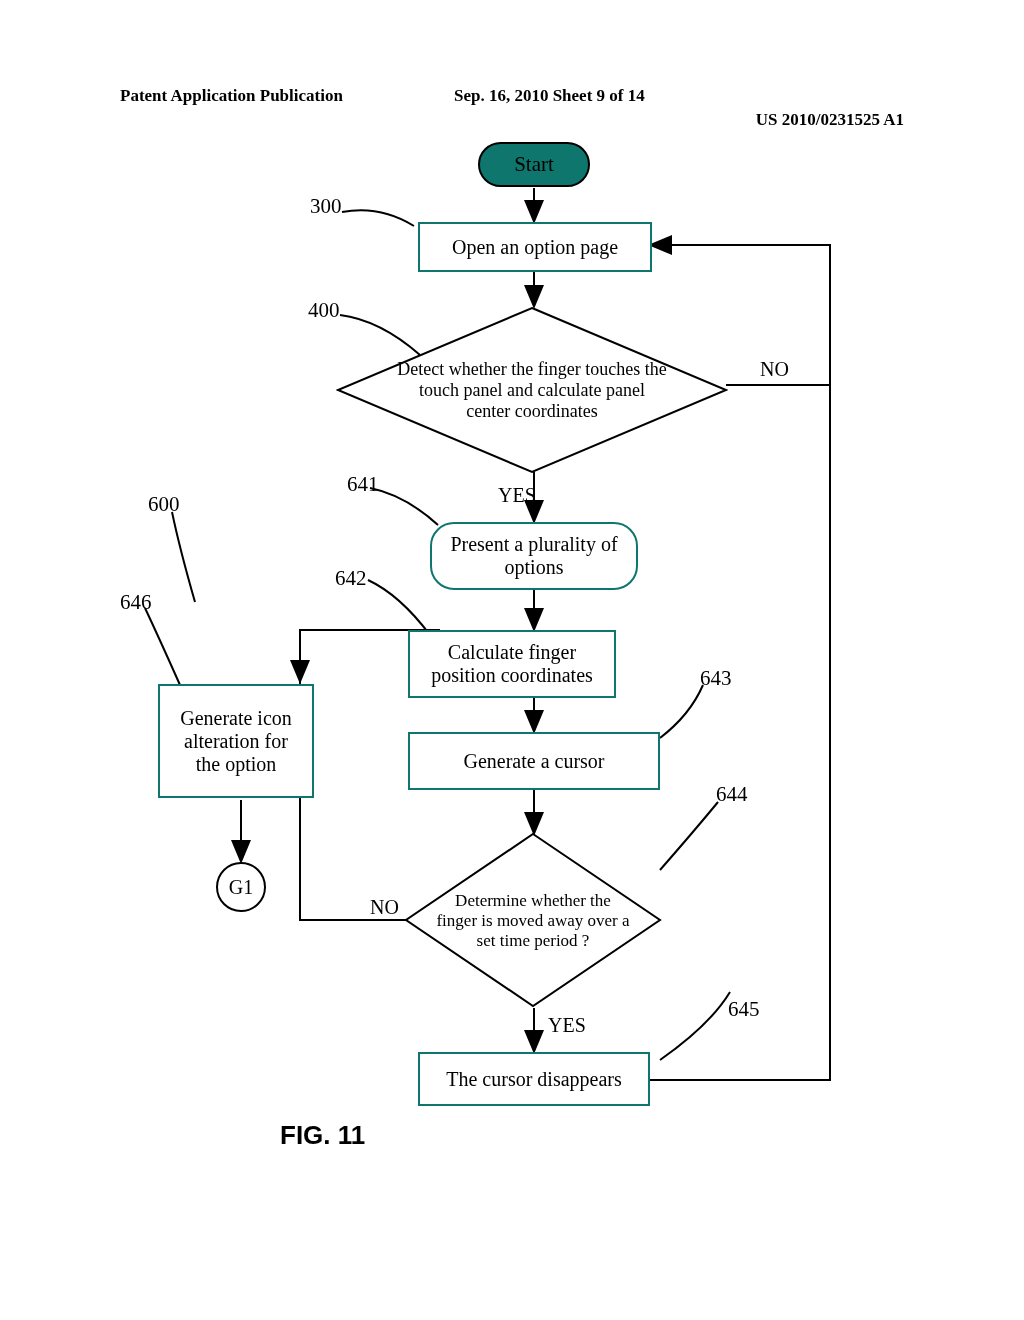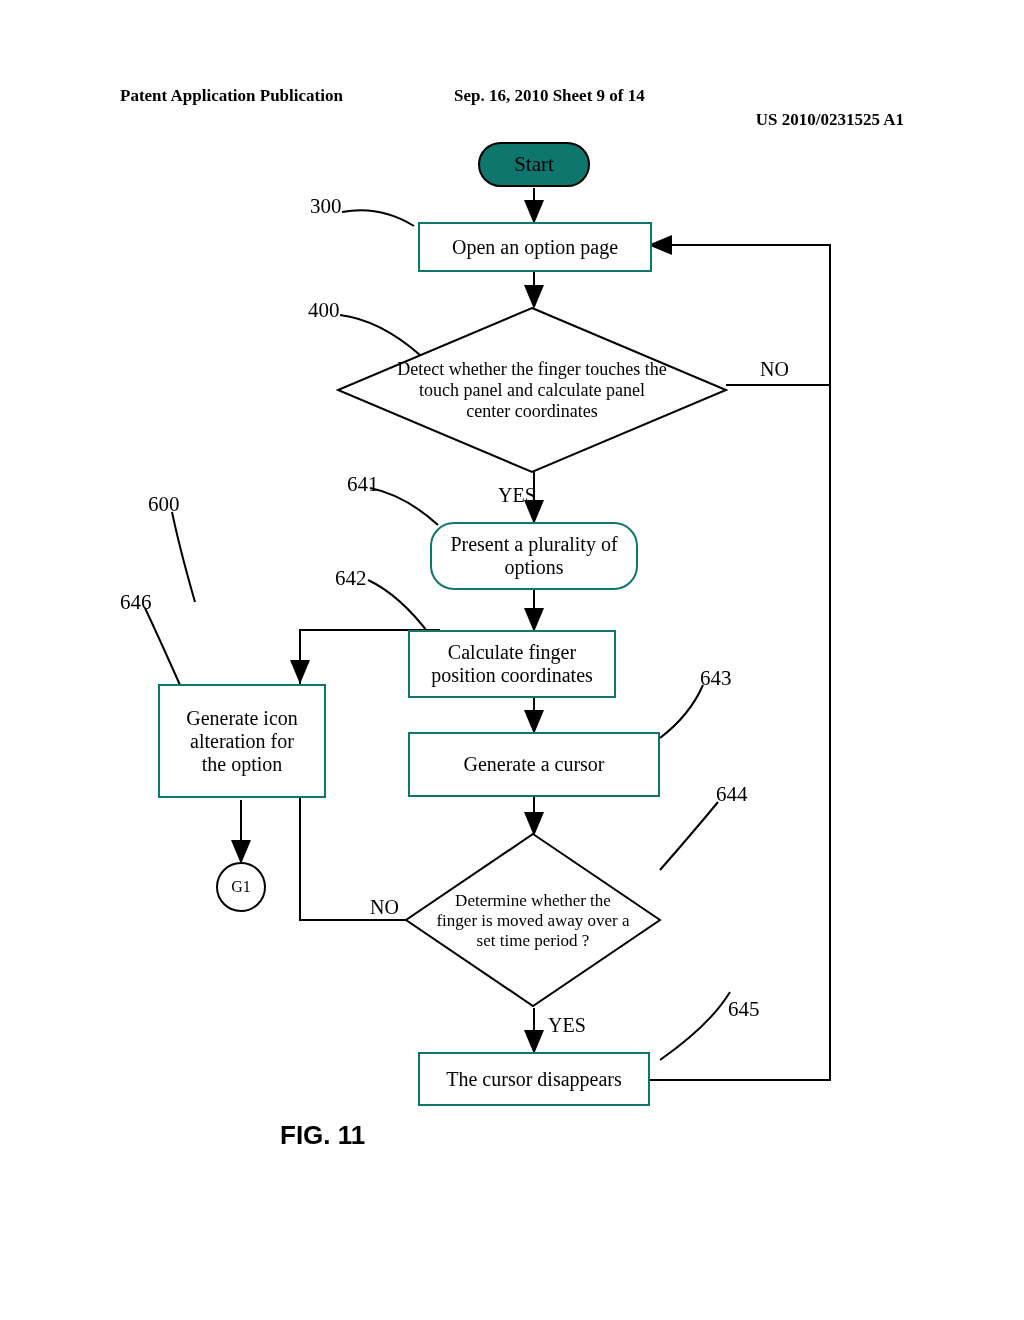--- a/index.html
+++ b/index.html
@@ -70,21 +70,21 @@
     position: absolute;
     font-size: 21px;
   }
   .circle {
     position: absolute;
     border: 2px solid #000;
     border-radius: 50%;
     display: flex;
     align-items: center;
     justify-content: center;
-    font-size: 16px;
+    font-size: 20px;
     background: #fff;
   }
   .figlabel {
     position: absolute;
     font-size: 26px;
     font-weight: bold;
     font-family: Arial, sans-serif;
   }
   .flow-label {
     position: absolute;
@@ -176,41 +176,41 @@
   <div class="process" style="left:430px; top:392px; width:208px; height:68px;border-radius:24px;">
     <span>Present a plurality of options</span>
   </div>
   <div class="label" style="left:335px; top:342px;margin-left:12px;">641</div>
 
   <div class="process" style="left:408px; top:500px; width:208px; height:68px;">
     <span>Calculate finger position coordinates</span>
   </div>
   <div class="label" style="left:335px; top:436px;">642</div>
 
-  <div class="process" style="left:408px; top:602px; width:252px; height:65px;">
+  <div class="process" style="left:408px; top:602px; width:252px; height:58px;">
     <span>Generate a cursor</span>
   </div>
   <div class="label" style="left:700px; top:536px;">643</div>
 
   <div class="decision" style="left:404px; top:702px; width:258px; height:176px;">
     <svg width="258" height="176">
         <polygon points="129,2 256,88 129,174 2,88" fill="#fff" stroke="#000" stroke-width="2"></polygon>
       </svg>
     <div class="text" style="left:32px; top:34px; width:194px; height:110px; font-size:17px;">Determine whether the finger is moved away over a set time period ?</div>
   </div>
   <div class="label" style="left:716px; top:652px;">644</div>
   <div class="flow-label" style="left:370px; top:766px;">NO</div>
   <div class="flow-label" style="left:548px; top:884px;">YES</div>
 
   <div class="process" style="left:418px; top:922px; width:232px; height:54px;">
     <span>The cursor disappears</span>
   </div>
   <div class="label" style="left:728px; top:867px;text-align:right;">645</div>
 
-  <div class="process" style="left:158px; top:554px; width:168px; height:114px;">
+  <div class="process" style="left:158px; top:554px; width:156px; height:114px;">
     <span>Generate icon alteration for the option</span>
   </div>
   <div class="label" style="left:120px; top:460px;">646</div>
 
   <div class="circle" style="left:216px; top:732px; width:50px; height:50px;">
     <span>G1</span>
   </div>
 
   <div class="figlabel" style="left:280px; top:990px;">FIG. 11</div>
 

